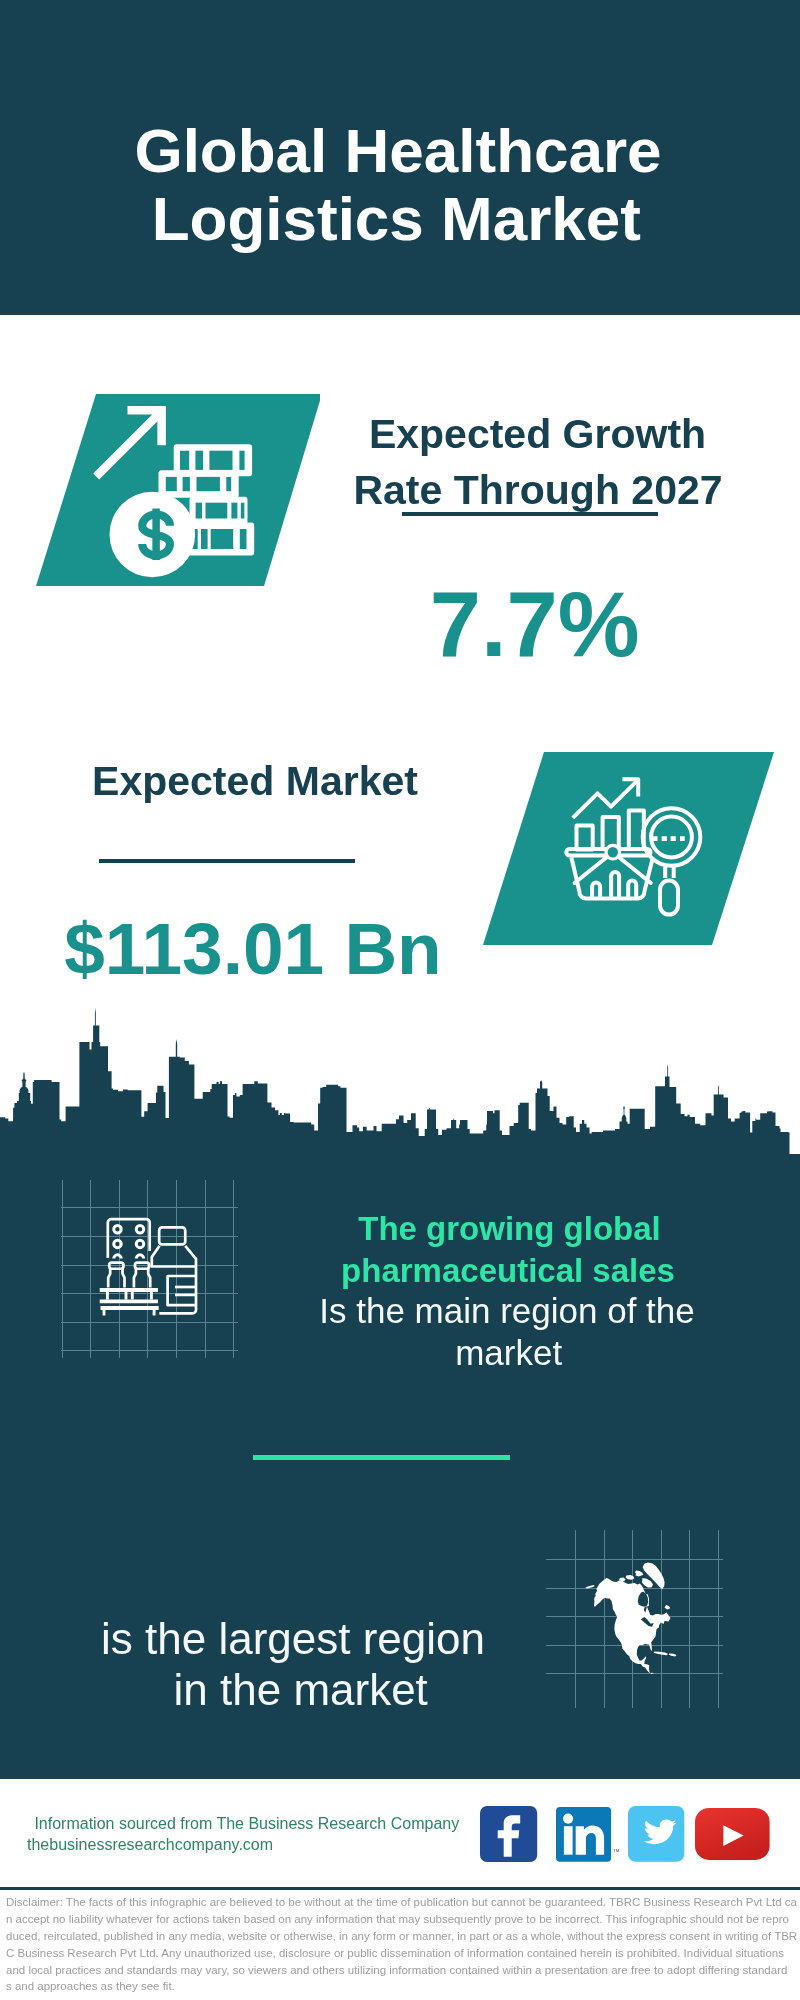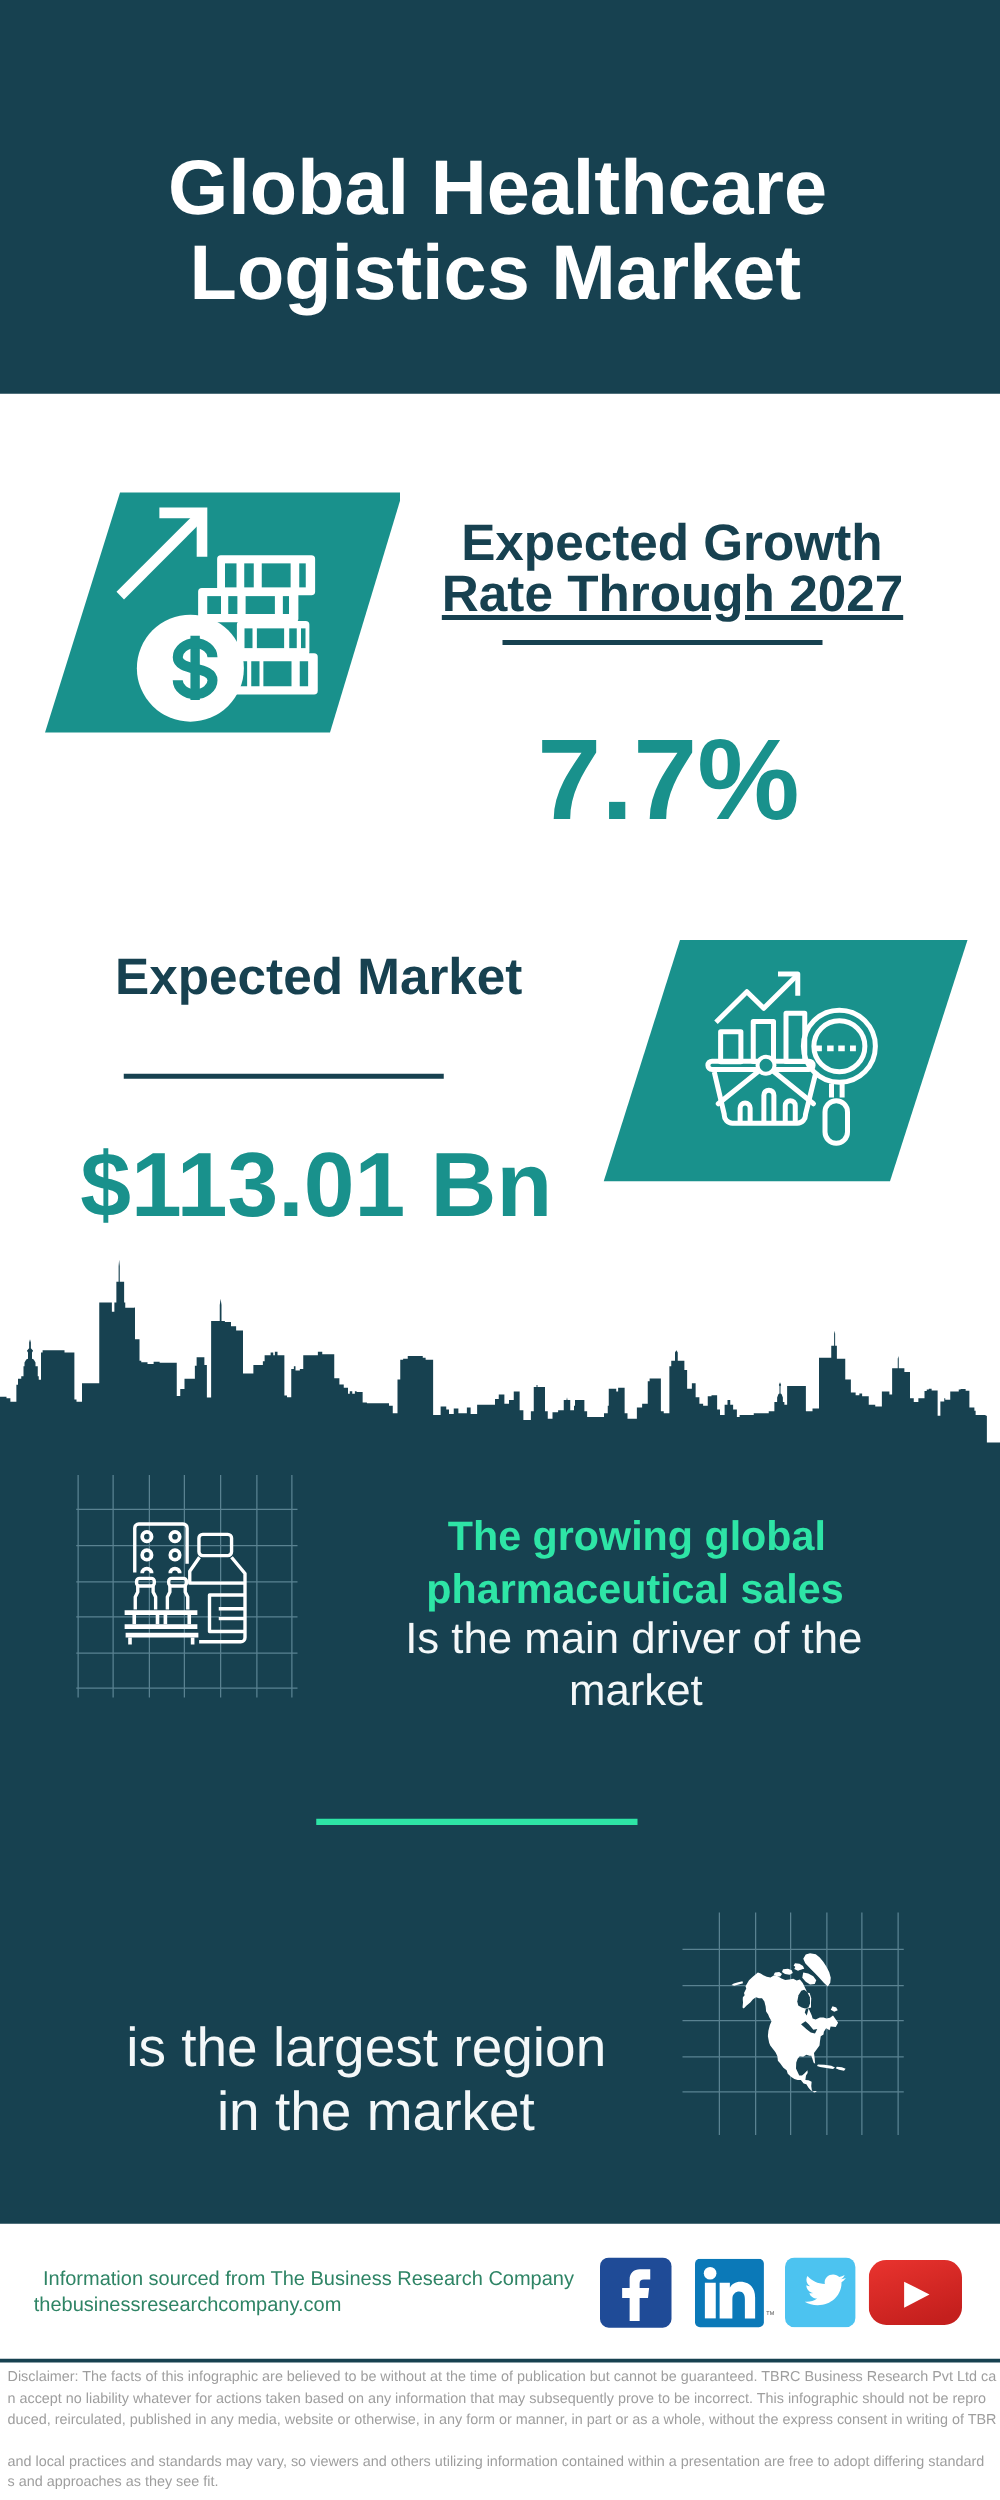--- a/index.html
+++ b/index.html
@@ -67,21 +67,21 @@
    <rect x="239.8" y="529" width="6.7" height="20" fill="#19918c"></rect>
   </g>
 </g>
 <circle cx="152.3" cy="534.5" r="42.8" fill="#ffffff"></circle>
 <g fill="none" stroke="#19918c">
   <path d="M156.1 508.5 V560" stroke-width="7.5"></path>
   <path stroke-width="8" stroke-linecap="butt" d="M170 525.8 C170 519.6 163.7 514.6 156.1 514.6 C148.5 514.6 142.2 519.6 142.2 525.8 C142.2 531.3 148.5 533.4 156.1 534.9 C163.7 536.4 170 538.6 170 544.1 C170 550.3 163.7 555.3 156.1 555.3 C148.5 555.3 142.2 550.3 142.2 544.1"></path>
  </g>
 </svg>
 <div class="abs ctr stat-head" style="left:537.5px;top:386.3px;">Expected Growth</div>
-<div class="abs ctr stat-head" style="left:538px;top:427px;text-decoration:underline;">Rate Through 2027</div>
+<div class="abs ctr stat-head" style="left:538px;top:442px;">Rate Through 2027</div>
 <div class="abs rule" style="left:402px;top:512px;width:256px;height:4px;"></div>
 <div class="abs ctr stat-value" style="left:534.7px;top:550.3px;font-size:92px;">7.7%</div>
 <div class="abs ctr stat-head" style="left:255px;top:733.1px;">Expected Market</div>
 <div class="abs rule" style="left:99px;top:859px;width:256px;height:4px;"></div>
 <div class="abs ctr stat-value" style="left:253px;top:883.7px;font-size:73px;">$113.01 Bn</div>
 <svg class="abs" width="300" height="200" viewBox="480 748 300 200" style="left:480px;top:748px;">
       <polygon points="544,752 774,752 712,945 483,945" fill="#19918c"></polygon>
 <g fill="none" stroke="#ffffff" stroke-width="4" stroke-linejoin="round" stroke-linecap="butt">
   <path d="M572.8 817.8 L597.5 793.4 L611 806.6 L637.3 780.6"></path>
   <path d="M622.4 779.2 H638.2 V796.5"></path>
@@ -142,21 +142,21 @@
   <rect x="159.15" y="1227.45" width="26.1" height="17" rx="3"></rect>
   <path d="M159.6 1245.8 L151.8 1257 V1266.5 H196"></path>
   <path d="M185.2 1245.8 L196 1258.8 V1310 a3.4 3.4 0 0 1 -3.4 3.4 H159.3"></path>
   <path d="M196 1276 H167.6 V1305.2 H196"></path>
   <path d="M175 1287 H196"></path>
   <path d="M175 1294.9 H196"></path>
  </g>
 </svg>
 <div class="abs ctr mint" style="left:509.5px;top:1184.3px;font-size:33px;">The growing global</div>
 <div class="abs ctr mint" style="left:508px;top:1225.7px;font-size:33px;">pharmaceutical sales</div>
-<div class="abs ctr wtxt" style="left:507px;top:1265.4px;font-size:35px;">Is the main driver of the</div>
+<div class="abs ctr wtxt" style="left:507px;top:1265.4px;font-size:35px;">Is the main region of the</div>
 <div class="abs ctr wtxt" style="left:508.7px;top:1306.8px;font-size:35px;">market</div>
 <div class="abs" style="left:252.5px;top:1455px;width:257.5px;height:5px;background:#2ee5a6;"></div>
 <div class="abs ctr wtxt" style="left:293px;top:1589.3px;font-size:44px;">is the largest region</div>
 <div class="abs ctr wtxt" style="left:300.7px;top:1640px;font-size:44px;">in the market</div>
 <div class="abs" style="left:545.8px;top:1530px;width:176.8px;height:177.5px;">
       <i class="gl" style="left:29.3px;top:0;width:1px;height:177.5px;"></i>
       <i class="gl" style="left:57.9px;top:0;width:1px;height:177.5px;"></i>
       <i class="gl" style="left:86.5px;top:0;width:1px;height:177.5px;"></i>
       <i class="gl" style="left:115.1px;top:0;width:1px;height:177.5px;"></i>
       <i class="gl" style="left:143.7px;top:0;width:1px;height:177.5px;"></i>
@@ -217,16 +217,17 @@
         </defs>
    <rect x="0" y="0" width="74.6" height="51.9" rx="14" fill="url(#ytg)"></rect>
    <path d="M28.3 17.3 L48.6 27.5 L28.3 38.1 z" fill="#ffffff"></path>
  </svg>
 </div>
 <div class="abs" style="left:0;top:1887px;width:800px;height:3px;background:#174150;"></div>
 <div class="abs" id="disc">
       <div class="dline" style="top:1897.1px;">Disclaimer: The facts of this infographic are believed to be without at the time of publication but cannot be guaranteed. TBRC Business Research Pvt Ltd ca</div>
       <div class="dline" style="top:1913.95px;">n accept no liability whatever for actions taken based on any information that may subsequently prove to be incorrect. This infographic should not be repro</div>
       <div class="dline" style="top:1930.8px;">duced, reirculated, published in any media, website or otherwise, in any form or manner, in part or as a whole, without the express consent in writing of TBR</div>
+      <div class="dline" style="top:1947.65px;">C Business Research Pvt Ltd. Any unauthorized use, disclosure or public dissemination of information contained herein is prohibited. Individual situations</div>
       <div class="dline" style="top:1964.5px;">and local practices and standards may vary, so viewers and others utilizing information contained within a presentation are free to adopt differing standard</div>
       <div class="dline" style="top:1981.35px;">s and approaches as they see fit.</div>
     </div>
 </div>
 
 </body></html>

